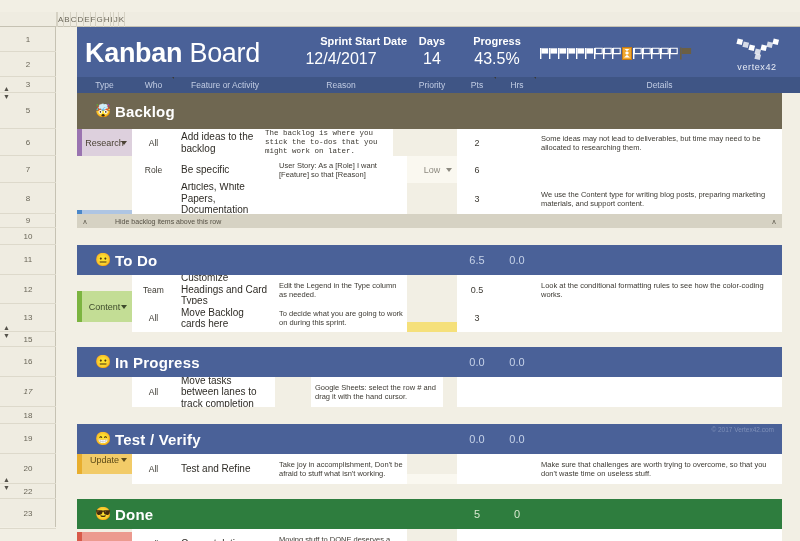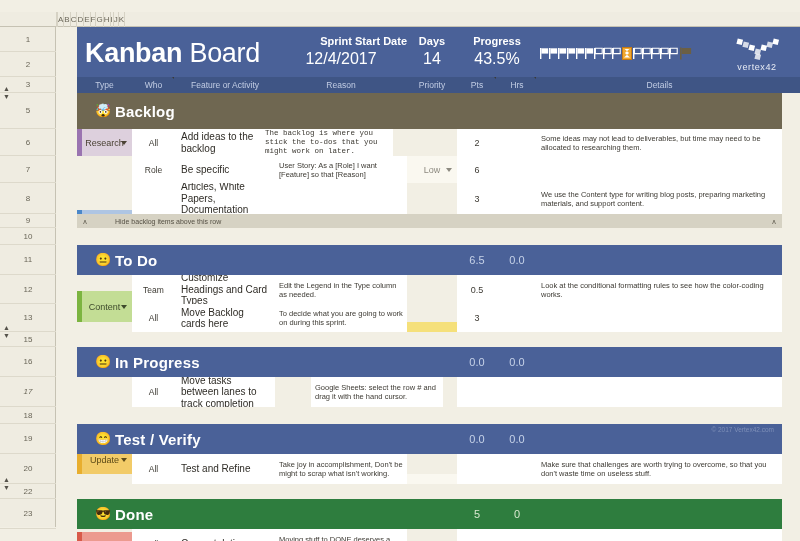--- a/index.html
+++ b/index.html
@@ -387,21 +387,21 @@
       <div class="cell gapband" style="left: 20px; top: 380px; width: 705px; height: 17px;"></div>
       <div class="cell lane" style="left: 20px; top: 397px; width: 705px; height: 30px; background: rgb(74, 97, 152);">
         <div class="lane-emoji" style="position: absolute; left: 18px; top: 8px; width: 18px; height: 14px;">😁</div>
         <div class="lane-name" style="position: absolute; left: 38px; top: 6.5px; width: 180px; height: 17px;">Test / Verify</div>
         <div class="lane-total" style="position: absolute; left: 380px; top: 8.5px; width: 40px; height: 13px; color: rgb(198, 210, 232);">0.0</div>
         <div class="lane-total" style="position: absolute; left: 420px; top: 8.5px; width: 40px; height: 13px; color: rgb(198, 210, 232);">0.0</div>
         <div class="lane-copyright" style="position: absolute; left: 555px; top: 2px; width: 148px; height: 10px;">© 2017 Vertex42.com</div>
       </div>
       <div class="cell whocell" style="left: 75px; top: 427px; width: 43px; height: 30px;">All</div>
       <div class="cell featcell" style="left: 118px; top: 427px; width: 100px; height: 30px;">Test and Refine</div>
-      <div class="cell reasoncell" style="left: 218px; top: 427px; width: 132px; height: 30px;">Take joy in accomplishment, Don't be might to scrap what isn't working.</div>
+      <div class="cell reasoncell" style="left: 218px; top: 427px; width: 132px; height: 30px;">Take joy in accomplishment, Don't be afraid to stuff what isn't working.</div>
       <div class="cell ptscell" style="left: 400px; top: 427px; width: 40px; height: 30px;"></div>
       <div class="cell hrscell" style="left: 440px; top: 427px; width: 40px; height: 30px;"></div>
       <div class="cell detcell" style="left: 480px; top: 427px; width: 245px; height: 30px;">Make sure that challenges are worth trying to overcome, so that you don't waste time on useless stuff.</div>
       <div class="cell gapband" style="left: 20px; top: 457px; width: 705px; height: 15px;"></div>
       <div class="cell lane" style="left: 20px; top: 472px; width: 705px; height: 30px; background: rgb(46, 125, 62);">
         <div class="lane-emoji" style="position: absolute; left: 18px; top: 8px; width: 18px; height: 14px;">😎</div>
         <div class="lane-name" style="position: absolute; left: 38px; top: 6.5px; width: 180px; height: 17px;">Done</div>
         <div class="lane-total" style="position: absolute; left: 380px; top: 8.5px; width: 40px; height: 13px; color: rgb(216, 232, 207);">5</div>
         <div class="lane-total" style="position: absolute; left: 420px; top: 8.5px; width: 40px; height: 13px; color: rgb(216, 232, 207);">0</div>
       </div>

